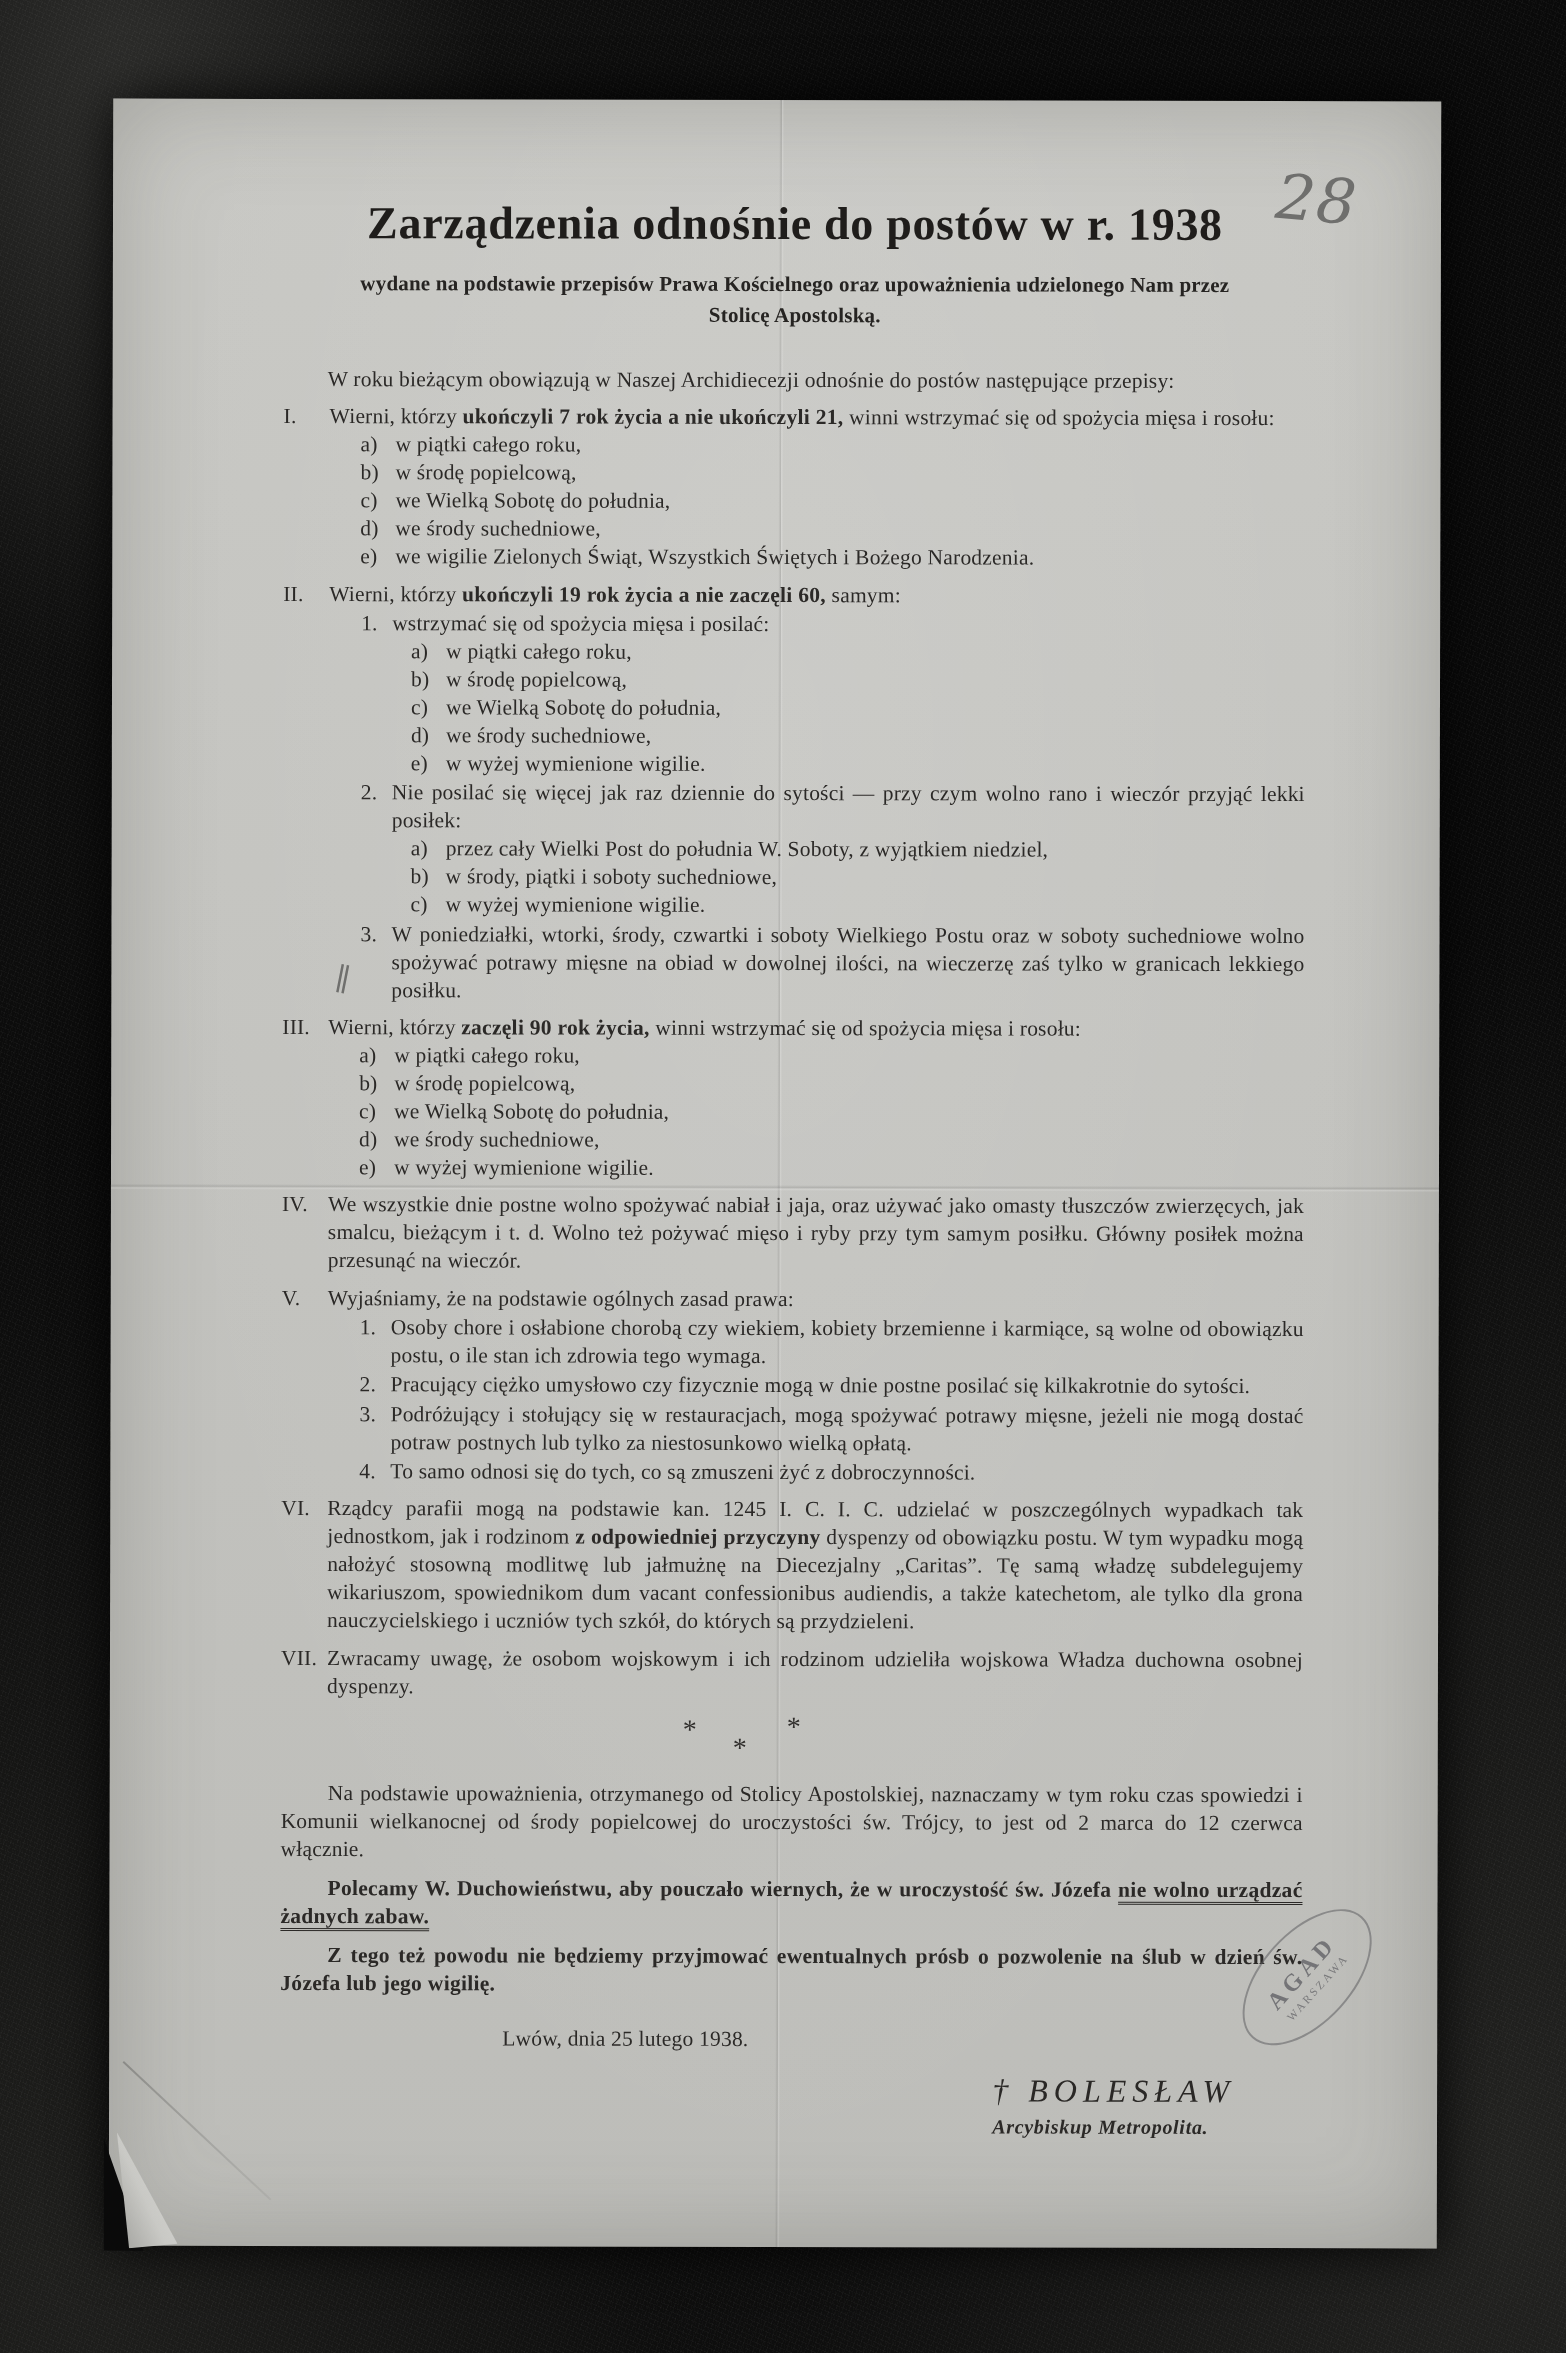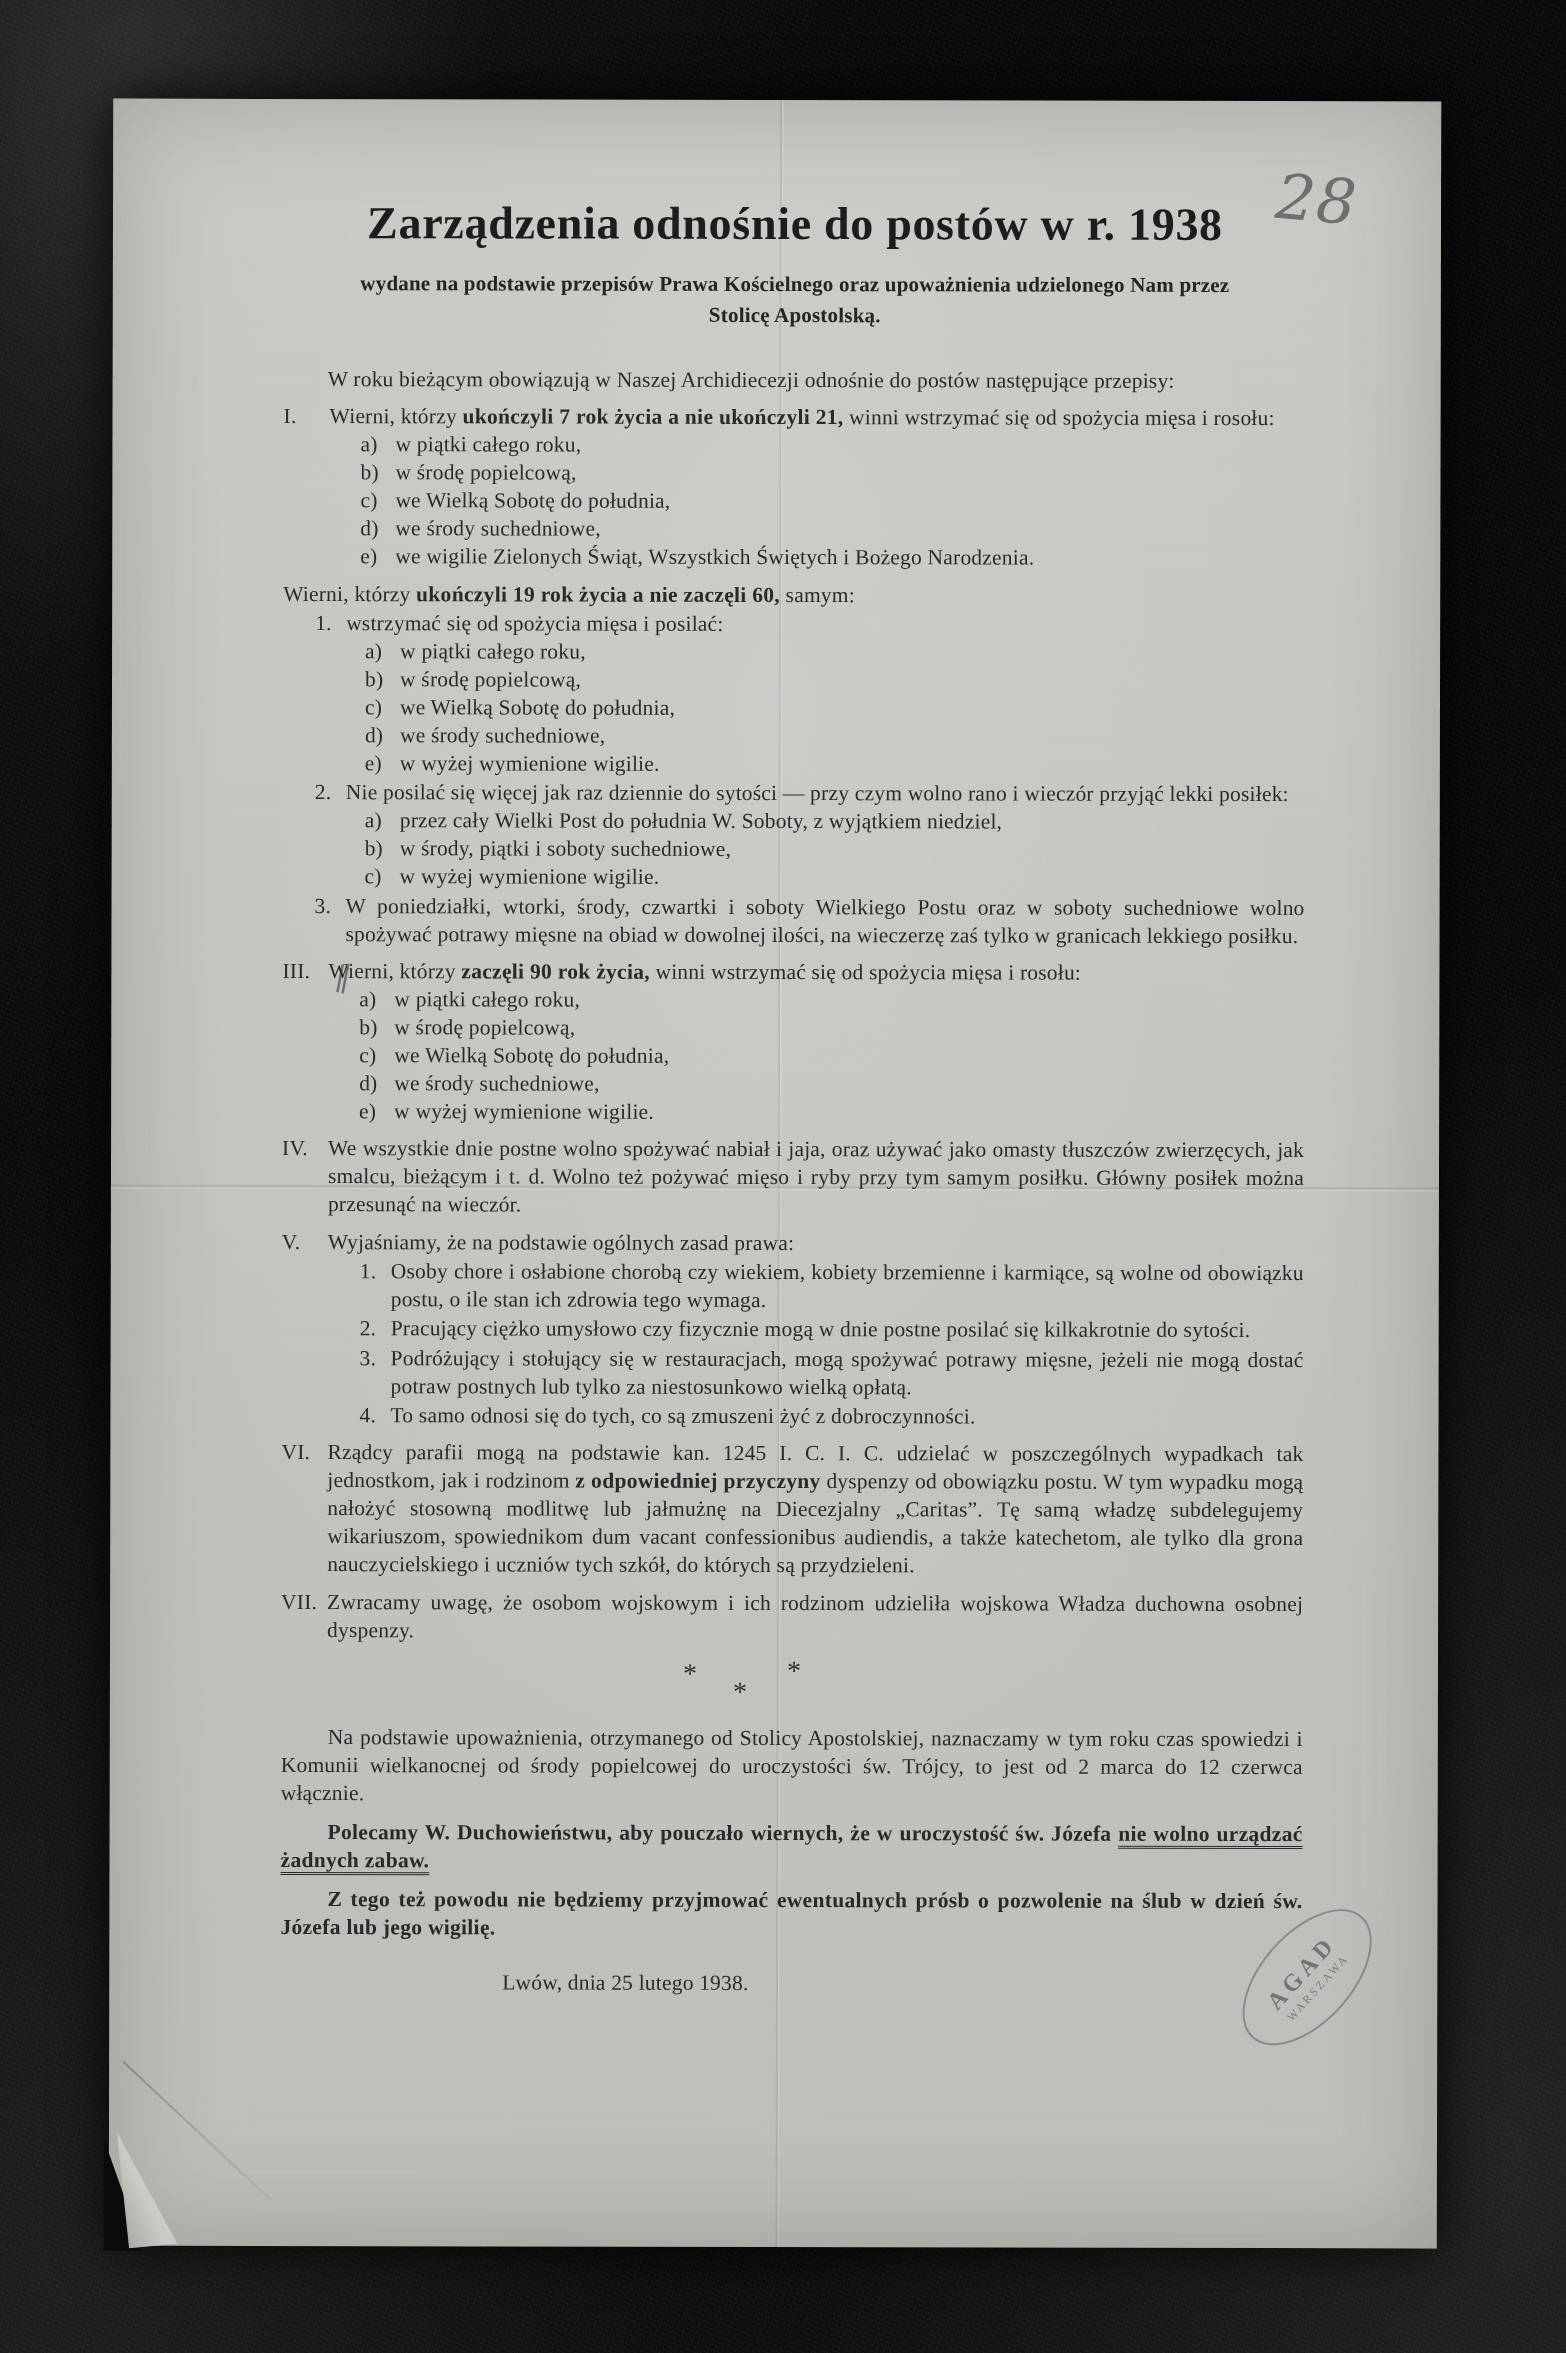--- a/index.html
+++ b/index.html
@@ -109,20 +109,21 @@
                 <span class="item-label">d)</span>
                 <span class="item-text">we środy suchedniowe,</span>
               </div>
               <div class="item">
                 <span class="item-label">e)</span>
                 <span class="item-text">we wigilie Zielonych Świąt, Wszystkich Świętych i Bożego Narodzenia.</span>
               </div>
             </div>
           </div>
           <div class="section">
+            <div class="sec-num">II.</div>
             <div class="sec-body">
               <p class="sec-text"><span>Wierni, którzy </span><span class="b">ukończyli 19 rok życia a nie zaczęli 60,</span><span> samym:</span></p>
               <div class="subitem">
                 <span class="sub-label">1.</span>
                 <div class="sub-body">
                   <p class="sec-text"><span>wstrzymać się od spożycia mięsa i posilać:</span></p>
                   <div class="item">
                     <span class="item-label">a)</span>
                     <span class="item-text">w piątki całego roku,</span>
                   </div>
@@ -253,20 +254,24 @@
       </div>
 
       <div id="closing">
           <p class="para"><span>Na podstawie upoważnienia, otrzymanego od Stolicy Apostolskiej, naznaczamy w tym roku czas spowiedzi i Komunii wielkanocnej od środy popielcowej do uroczystości św. Trójcy, to jest od 2 marca do 12 czerwca włącznie.</span></p>
           <p class="para bold-par"><span>Polecamy W. Duchowieństwu, aby pouczało wiernych, </span><span class="u1">że w uroczystość św. Józefa </span><span class="u2">nie wolno urządzać żadnych zabaw.</span></p>
           <p class="para bold-par"><span>Z tego też powodu nie będziemy przyjmować ewentualnych prósb o pozwolenie na ślub w dzień św. Józefa lub jego wigilię.</span></p>
         </div>
 
       <p class="dateline">Lwów, dnia 25 lutego 1938.</p>
 
+      <div class="signature">
+        <div class="sig-name">† BOLESŁAW</div>
+        <div class="sig-title">Arcybiskup Metropolita.</div>
+      </div>
     </div>
 
     <div class="corner-cut"></div>
     <div class="corner-fold"></div>
 
     <div class="stamp">
       <div class="stamp-oval">
         <span class="stamp-l1">AGAD</span>
         <span class="stamp-l2">WARSZAWA</span>
       </div>

